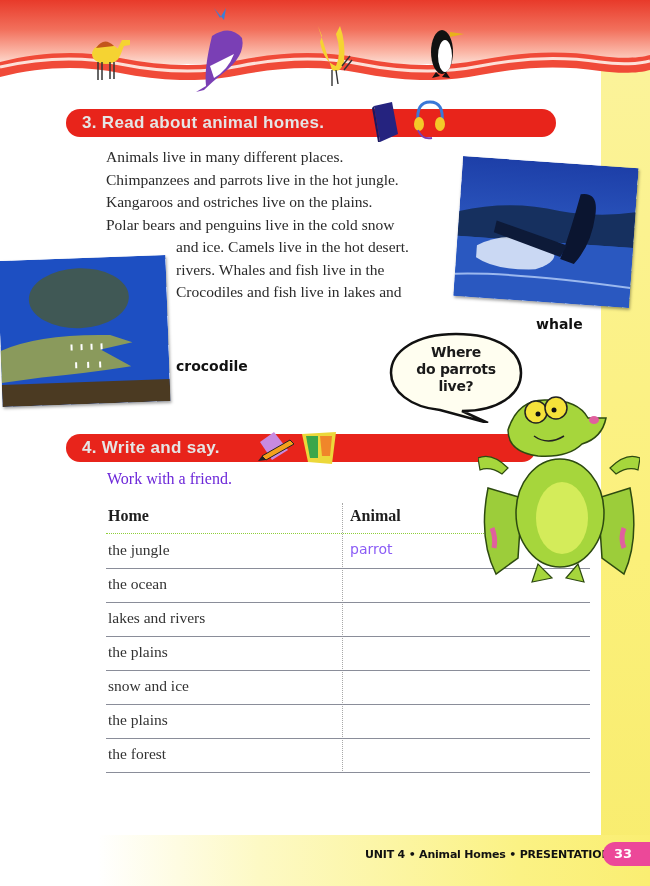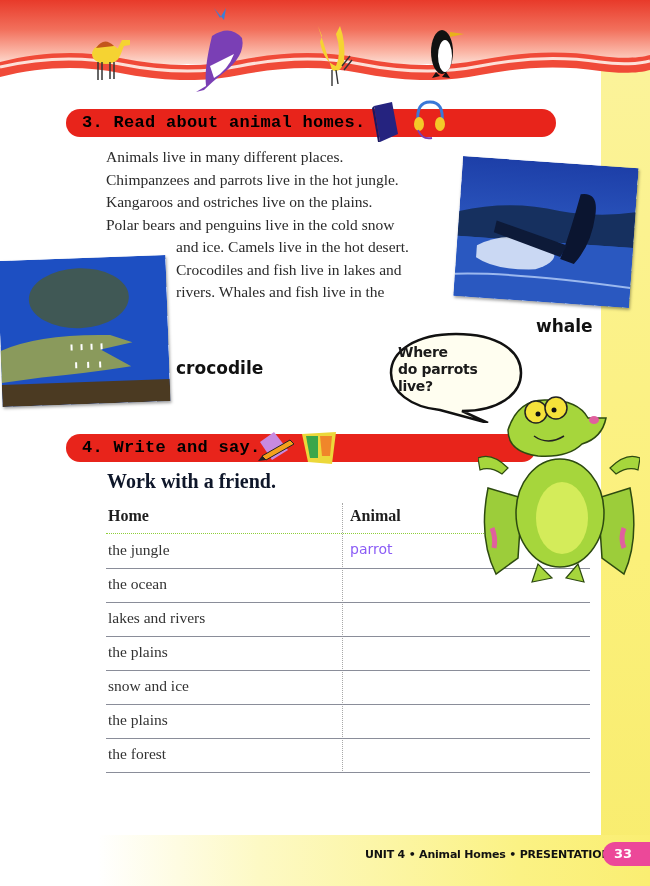--- a/index.html
+++ b/index.html
@@ -8,32 +8,32 @@
   .top-band{position:absolute;left:0;top:0;width:650px;height:66px;
     background:linear-gradient(180deg,#e83a2a 0%,#f2705c 45%,#fbb8a8 80%,#fde3da 100%);}
   .wave{position:absolute;left:0;top:40px;width:650px;height:40px}
   .yellow-strip{position:absolute;left:601px;top:64px;width:49px;height:822px;
     background:linear-gradient(180deg,#fbf39a,#fbf07a 60%,#f8ec6e)}
   .yellow-bottom{position:absolute;left:0;top:835px;width:650px;height:51px;
     background:linear-gradient(90deg,#fff 15%,#fdf9c4 40%,#fbf284 80%,#faee72)}
   .page-white{position:absolute;left:0;top:64px;width:601px;height:771px;background:#fff;border-bottom-right-radius:14px}
   .animal{position:absolute}
   .banner{position:absolute;height:28px;background:#e8241b;border-radius:14px;
-    font-family:Liberation Mono, monospace;font-weight:bold;color:#000000;
+    font-family:Liberation Sans, sans-serif;font-weight:bold;color:#e5e5e5;
     font-size:17px;line-height:28px;padding-left:16px;letter-spacing:.3px}
   .banner3{left:66px;top:109px;width:490px}
   .banner4{left:66px;top:434px;width:470px}
   .banner-icon{position:absolute}
   .reading{position:absolute;font-size:15.5px;line-height:22.5px;color:#2a2a2a}
   .photo{position:absolute;overflow:hidden;box-shadow:1px 2px 3px rgba(0,0,0,.35)}
-  .caption{position:absolute;font-family:"DejaVu Sans","Liberation Sans",sans-serif;font-weight:bold;font-size:17px;color:#111}
+  .caption{position:absolute;font-family:"DejaVu Sans","Liberation Sans",sans-serif;font-weight:bold;font-size:14px;color:#111}
   .bubble{position:absolute;left:388px;top:331px;width:136px;height:92px}
-  .bubble-text{position:absolute;left:398px;top:344px;width:116px;
+  .bubble-text{position:absolute;left:398px;top:344px;width:116px;text-align:center;
     font-family:"DejaVu Sans","Liberation Sans",sans-serif;font-weight:bold;font-size:14px;line-height:17px;color:#1a1a1a;letter-spacing:-.3px}
-  .instruction{position:absolute;left:107px;top:470px;font-size:20px;font-weight:bold;color:#0f172a}
+  .instruction{position:absolute;left:107px;top:470px;font-size:16px;font-weight:normal;color:#6d28d9}
   .table{position:absolute;left:106px;top:503px;width:484px}
   .th{position:absolute;top:4px;font-size:16px;font-weight:bold;color:#1e1e1e}
   .row{position:absolute;left:0;width:484px;height:34px;border-bottom:1.5px solid #8a8d99}
   .cell-home{position:absolute;left:2px;top:6px;font-size:15.5px;color:#333}
   .cell-animal{position:absolute;left:244px;top:6px;font-family:"DejaVu Sans","Liberation Sans",sans-serif;font-size:14px;color:#8b5cf6}
   .vline{position:absolute;left:236px;top:0;height:270px;border-left:1px dotted #a8a8a8}
   .header-line{position:absolute;left:0;top:30px;width:484px;border-top:1.5px dotted #8fcf3a}
   .footer-text{position:absolute;left:365px;top:848px;font-family:"DejaVu Sans","Liberation Sans",sans-serif;font-weight:bold;font-size:11px;color:#111;letter-spacing:-.2px}
   .page-num{position:absolute;left:603px;top:842px;width:47px;height:24px;background:#ec4899;border-radius:12px 0 0 12px;
     font-family:"DejaVu Sans","Liberation Sans",sans-serif;font-weight:bold;font-size:13px;color:#fff;line-height:24px;padding-left:11px}
@@ -97,22 +97,22 @@
     <ellipse cx="28" cy="24" rx="5" ry="7" fill="#f4c928"></ellipse>
   <path d="M6,30 Q10,40 20,38" fill="none" stroke="#7a3fb5" stroke-width="2"></path>
 </svg>
 
 <div class="reading" style="left:106px;top:146px">
   <div>Animals live in many different places.</div>
   <div>Chimpanzees and parrots live in the hot jungle.</div>
   <div>Kangaroos and ostriches live on the plains.</div>
   <div>Polar bears and penguins live in the cold snow</div>
   <div style="padding-left:70px">and ice. Camels live in the hot desert.</div>
+  <div style="padding-left:70px">rivers. Whales and fish live in the</div>
   <div style="padding-left:70px">Crocodiles and fish live in lakes and</div>
-  <div style="padding-left:70px">rivers. Whales and fish live in the</div>
 </div>
 
 <div class="photo" style="left:458px;top:162px;width:176px;height:140px;transform:rotate(4deg)">
   <svg width="176" height="140" viewBox="0 0 176 140">
     <defs>
         <linearGradient id="wsky" x1="0" y1="0" x2="0" y2="1">
           <stop offset="0" stop-color="#1d3fa8"></stop>
           <stop offset="1" stop-color="#3b6fd6"></stop>
         </linearGradient>
       </defs>

